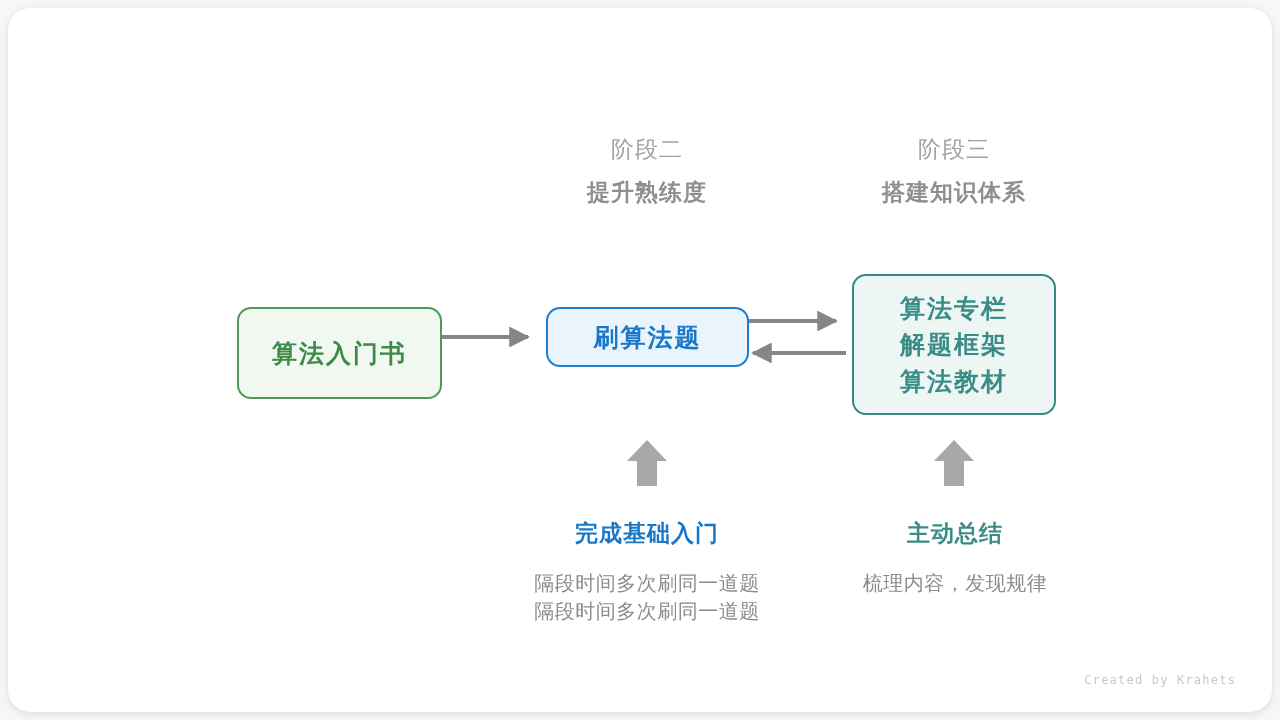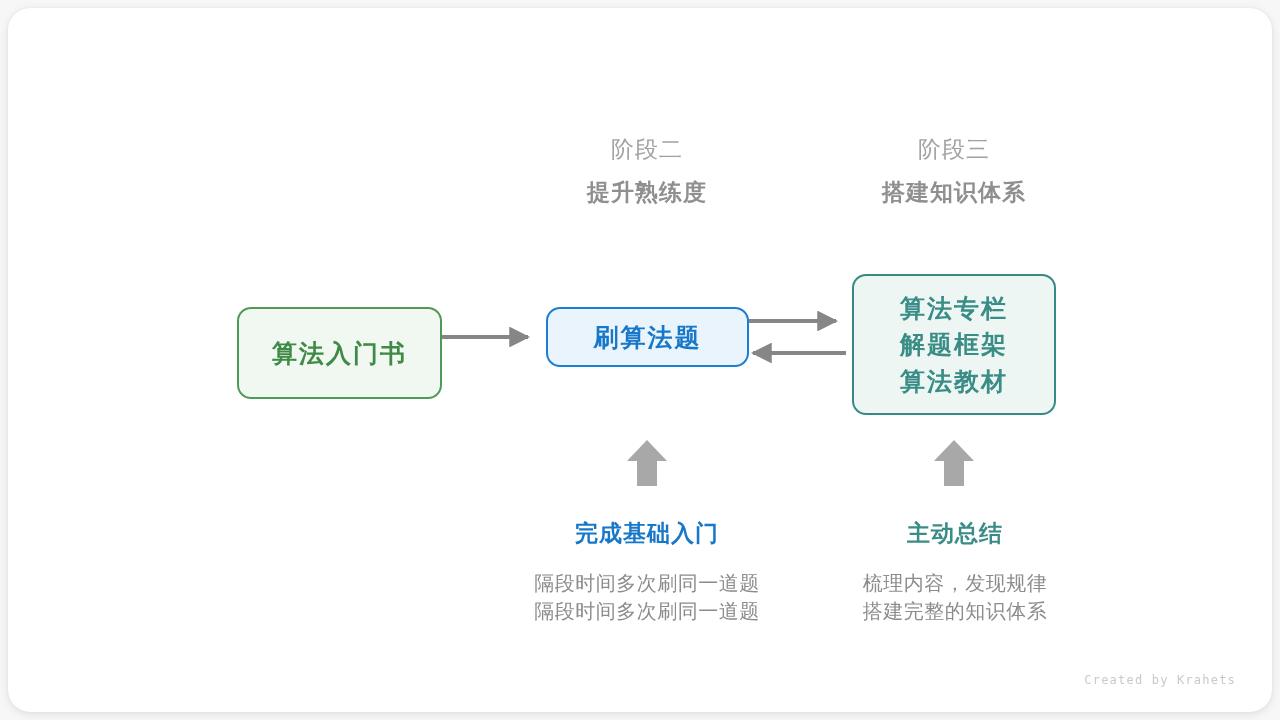--- a/index.html
+++ b/index.html
@@ -212,20 +212,19 @@
       <div class="note-body">
         <div>隔段时间多次刷同一道题</div>
         <div>隔段时间多次刷同一道题</div>
       </div>
     </div>
 
     <div class="note" id="note-summary">
       <div class="note-title">主动总结</div>
       <div class="note-body">
         <div>梳理内容，发现规律</div>
-        <div>搭建完整的知识体系</div>
       </div>
     </div>
 
     <div id="credit">Created by Krahets</div>
 
   </div>
 </div>
 
 </body></html>

